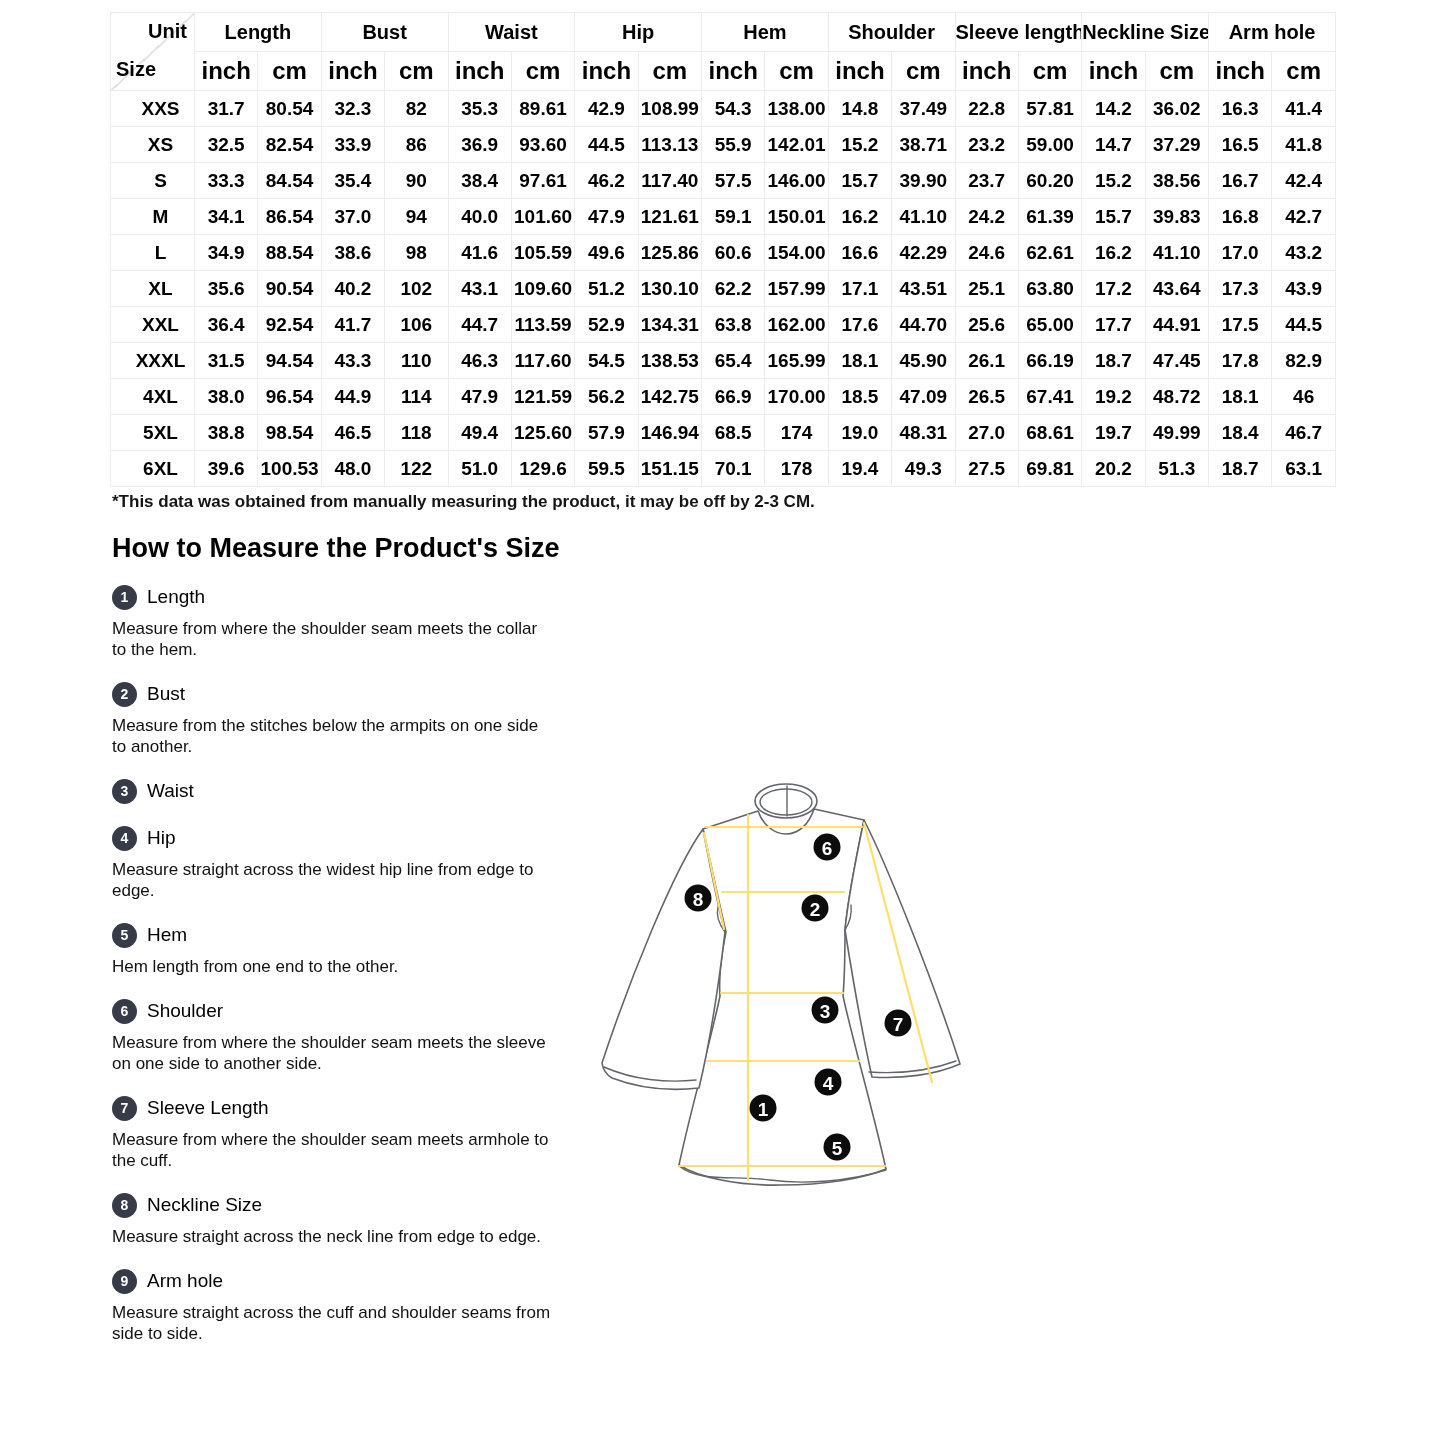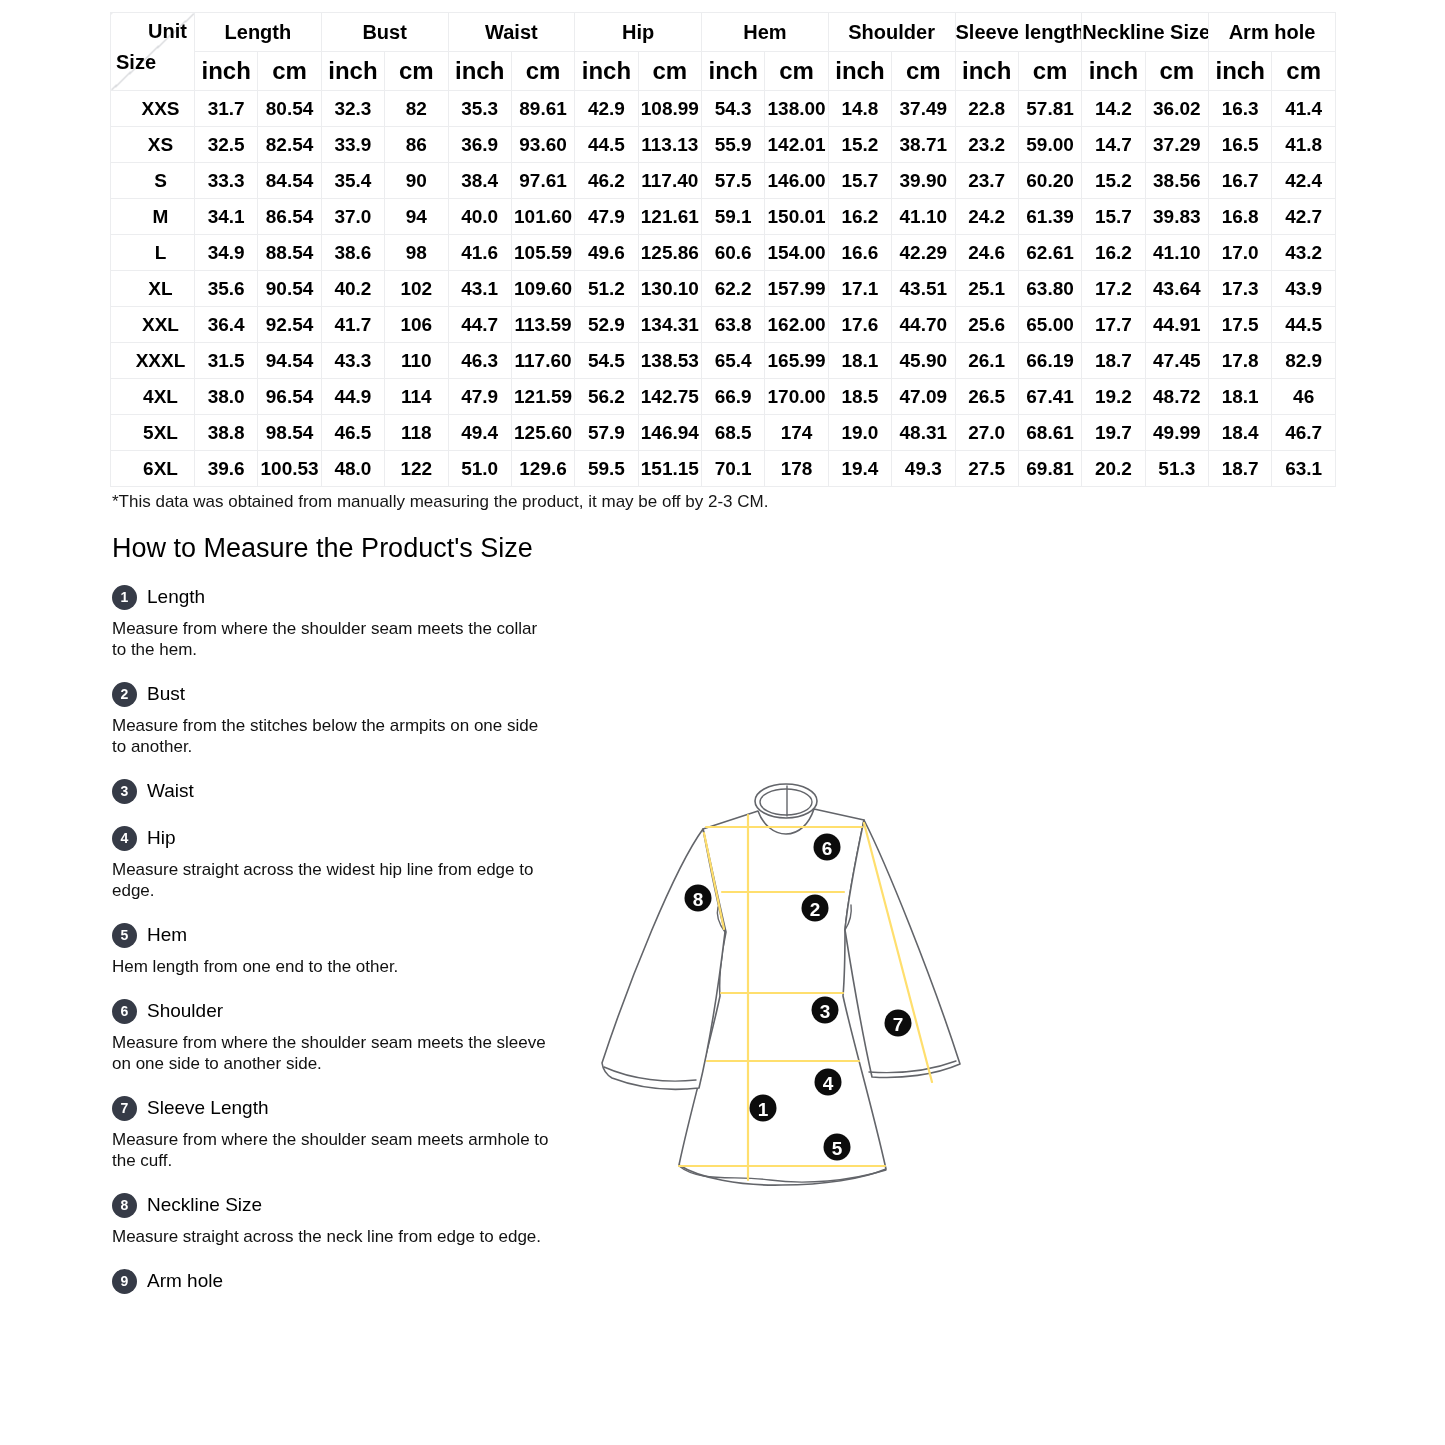--- a/index.html
+++ b/index.html
@@ -19,24 +19,24 @@
   }
   .size-table thead th{height:38px;font-size:20px;}
   .size-table thead th.unit{font-size:24px;}
   .size-table tbody td{height:35px;font-size:19px;}
   .size-table td.sz{font-size:19px;padding-left:16px;}
   th.corner{position:relative;
     background:linear-gradient(to bottom right,#fff calc(50% - 1px),#d9dbde calc(50% - 1px),#d9dbde calc(50% + 0.5px),#fff calc(50% + 0.5px));
     margin-left:16px;
   }
   th.corner .cu{position:absolute;top:7px;right:7px;font-size:20px;}
-  th.corner .cs{position:absolute;bottom:16px;left:5px;font-size:20px;}
+  th.corner .cs{position:absolute;bottom:9px;left:5px;font-size:20px;}
   
-  .footnote{position:absolute;left:112px;top:492px;font-size:17px;color:#151515;}
-  .guide-title{position:absolute;left:112px;top:533px;font-size:27px;font-weight:400;color:#000;}
+  .footnote{position:absolute;left:112px;top:492px;font-size:17px;color:#151515;font-weight:bold;}
+  .guide-title{position:absolute;left:112px;top:533px;font-size:27px;font-weight:700;color:#000;}
   
   .guide-list{position:absolute;left:112px;top:584px;width:442px;}
   .g-item{margin-bottom:21px;}
   .g-head{display:flex;align-items:center;gap:10px;height:26px;}
   .g-badge{width:25px;height:25px;border-radius:50%;background:#363b47;color:#fff;
     font-size:14px;font-weight:700;display:flex;align-items:center;justify-content:center;flex:0 0 25px;}
   .g-label{font-size:19px;color:#000;}
   .g-desc{margin-top:8px;font-size:17px;line-height:21px;color:#111;}
   
   .diagram{position:absolute;left:560px;top:770px;width:440px;height:430px;}
@@ -401,20 +401,21 @@
         <div class="g-badge">8</div>
         <div class="g-label">Neckline Size</div>
       </div>
       <div class="g-desc">Measure straight across the neck line from edge to edge.</div>
     </div>
     <div class="g-item">
       <div class="g-head">
         <div class="g-badge">9</div>
         <div class="g-label">Arm hole</div>
       </div>
+      <div class="g-desc">Measure straight across the cuff and shoulder seams from side to side.</div>
     </div>
   </div>
 
 <svg class="diagram" viewBox="560 770 440 430" xmlns="http://www.w3.org/2000/svg">
 
   <path class="outline" d="M703,829 L758,811 C763,825 774,834 786,834 C799,834 809,824 814,809 L864,820
        C856,858 848,899 845,930 C845,958 844,984 843,996
        C853,1042 872,1106 886,1169
        C862,1179 824,1185 782,1185 C740,1186 699,1178 679,1165
        C691,1108 710,1044 720,996 C719,984 720,958 726,932

